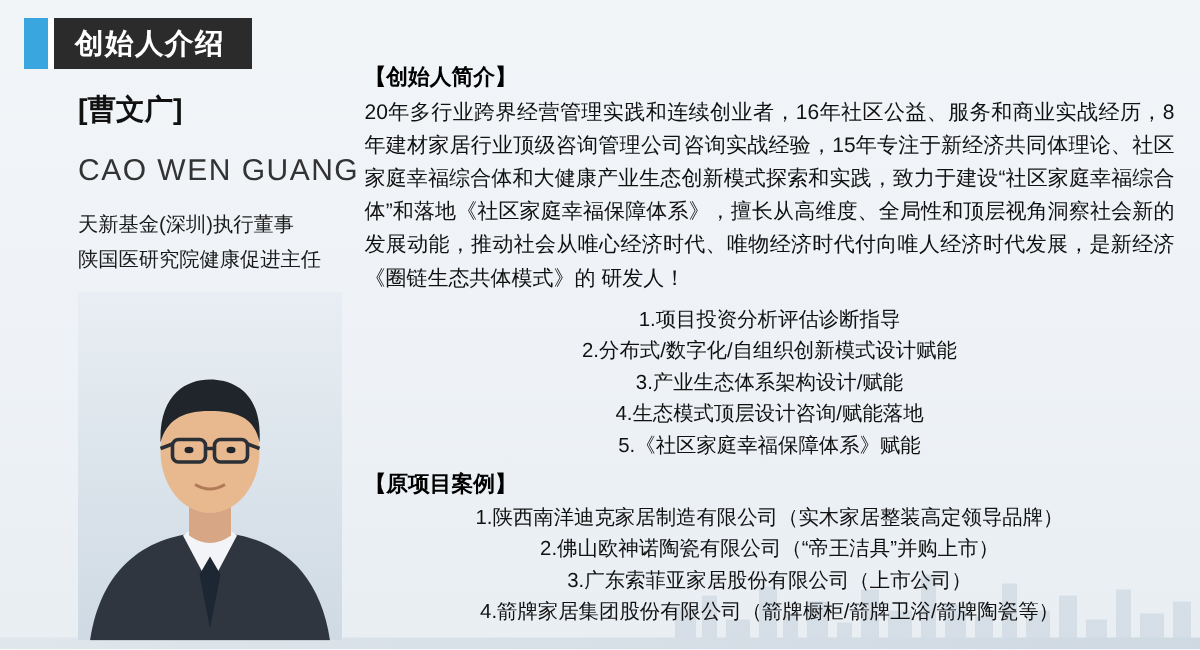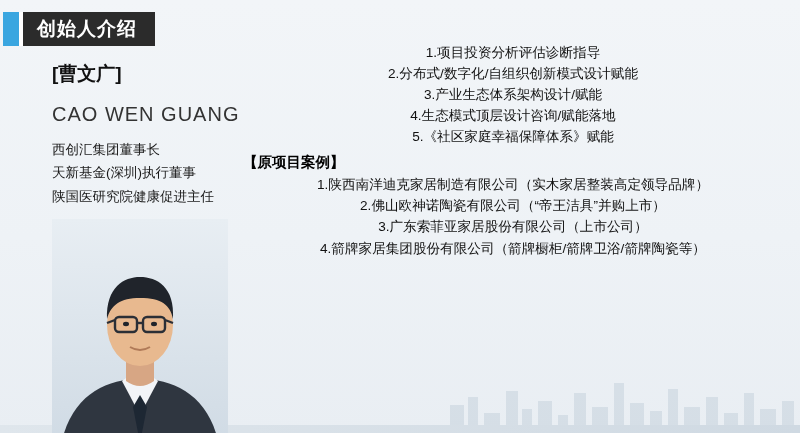--- a/index.html
+++ b/index.html
@@ -33,21 +33,21 @@
     position: absolute;
     left: 0;
     bottom: 0;
     width: 100%;
     height: 8px;
     background: linear-gradient(90deg, #dfe6ec 0%, #cfd9e2 100%);
   }
   
   .title-wrap {
     position: absolute;
-    left: 3px;
+    left: 16px;
     top: 12px;
     display: flex;
     align-items: stretch;
     height: 34px;
   }
   .title-accent {
     width: 16px;
     background: #3aa6e0;
   }
   .title-accent2 {
@@ -166,21 +166,20 @@
   <div class="title-wrap">
     <div class="title-accent"></div>
     <div class="title-accent2"></div>
     <div class="title-box">创始人介绍</div>
   </div>
 
   <div class="left-col">
     <div class="person-name">[曹文广]</div>
     <div class="person-name-pinyin">CAO  WEN  GUANG</div>
     <div class="titles">
-      <div>西创汇集团董事长</div>
       <div>天新基金(深圳)执行董事</div>
       <div>陕国医研究院健康促进主任</div>
     </div>
     <div class="photo-frame">
       <svg class="photo-svg" width="176" height="232" viewBox="0 0 176 232">
         <defs>
           <linearGradient id="bgG" x1="0" y1="0" x2="0" y2="1">
             <stop offset="0%" stop-color="#e8eef3"></stop>
             <stop offset="100%" stop-color="#cfdae4"></stop>
           </linearGradient>
@@ -210,20 +209,24 @@
         <ellipse cx="74" cy="105" rx="3" ry="2.2" fill="#20242b"></ellipse>
         <ellipse cx="102" cy="105" rx="3" ry="2.2" fill="#20242b"></ellipse>
 
         <path d="M78 128 Q88 134 98 128" stroke="#b07a58" stroke-width="2" fill="none"></path>
       </svg>
     </div>
   </div>
 
   <div class="right-col">
 
+    <div class="block">
+      <div class="section-head">【创始人简介】</div>
+      <div class="para">20年多行业跨界经营管理实践和连续创业者，16年社区公益、服务和商业实战经历，8年建材家居行业顶级咨询管理公司咨询实战经验，15年专注于新经济共同体理论、社区家庭幸福综合体和大健康产业生态创新模式探索和实践，致力于建设“社区家庭幸福综合体”和落地《社区家庭幸福保障体系》，擅长从高维度、全局性和顶层视角洞察社会新的发展动能，推动社会从唯心经济时代、唯物经济时代付向唯人经济时代发展，是新经济《圈链生态共体模式》的 研发人！</div>
+    </div>
 
     <div class="block">
       <ul class="list">
         <li>1.项目投资分析评估诊断指导</li>
         <li>2.分布式/数字化/自组织创新模式设计赋能</li>
         <li>3.产业生态体系架构设计/赋能</li>
         <li>4.生态模式顶层设计咨询/赋能落地</li>
         <li>5.《社区家庭幸福保障体系》赋能</li>
       </ul>
     </div>

